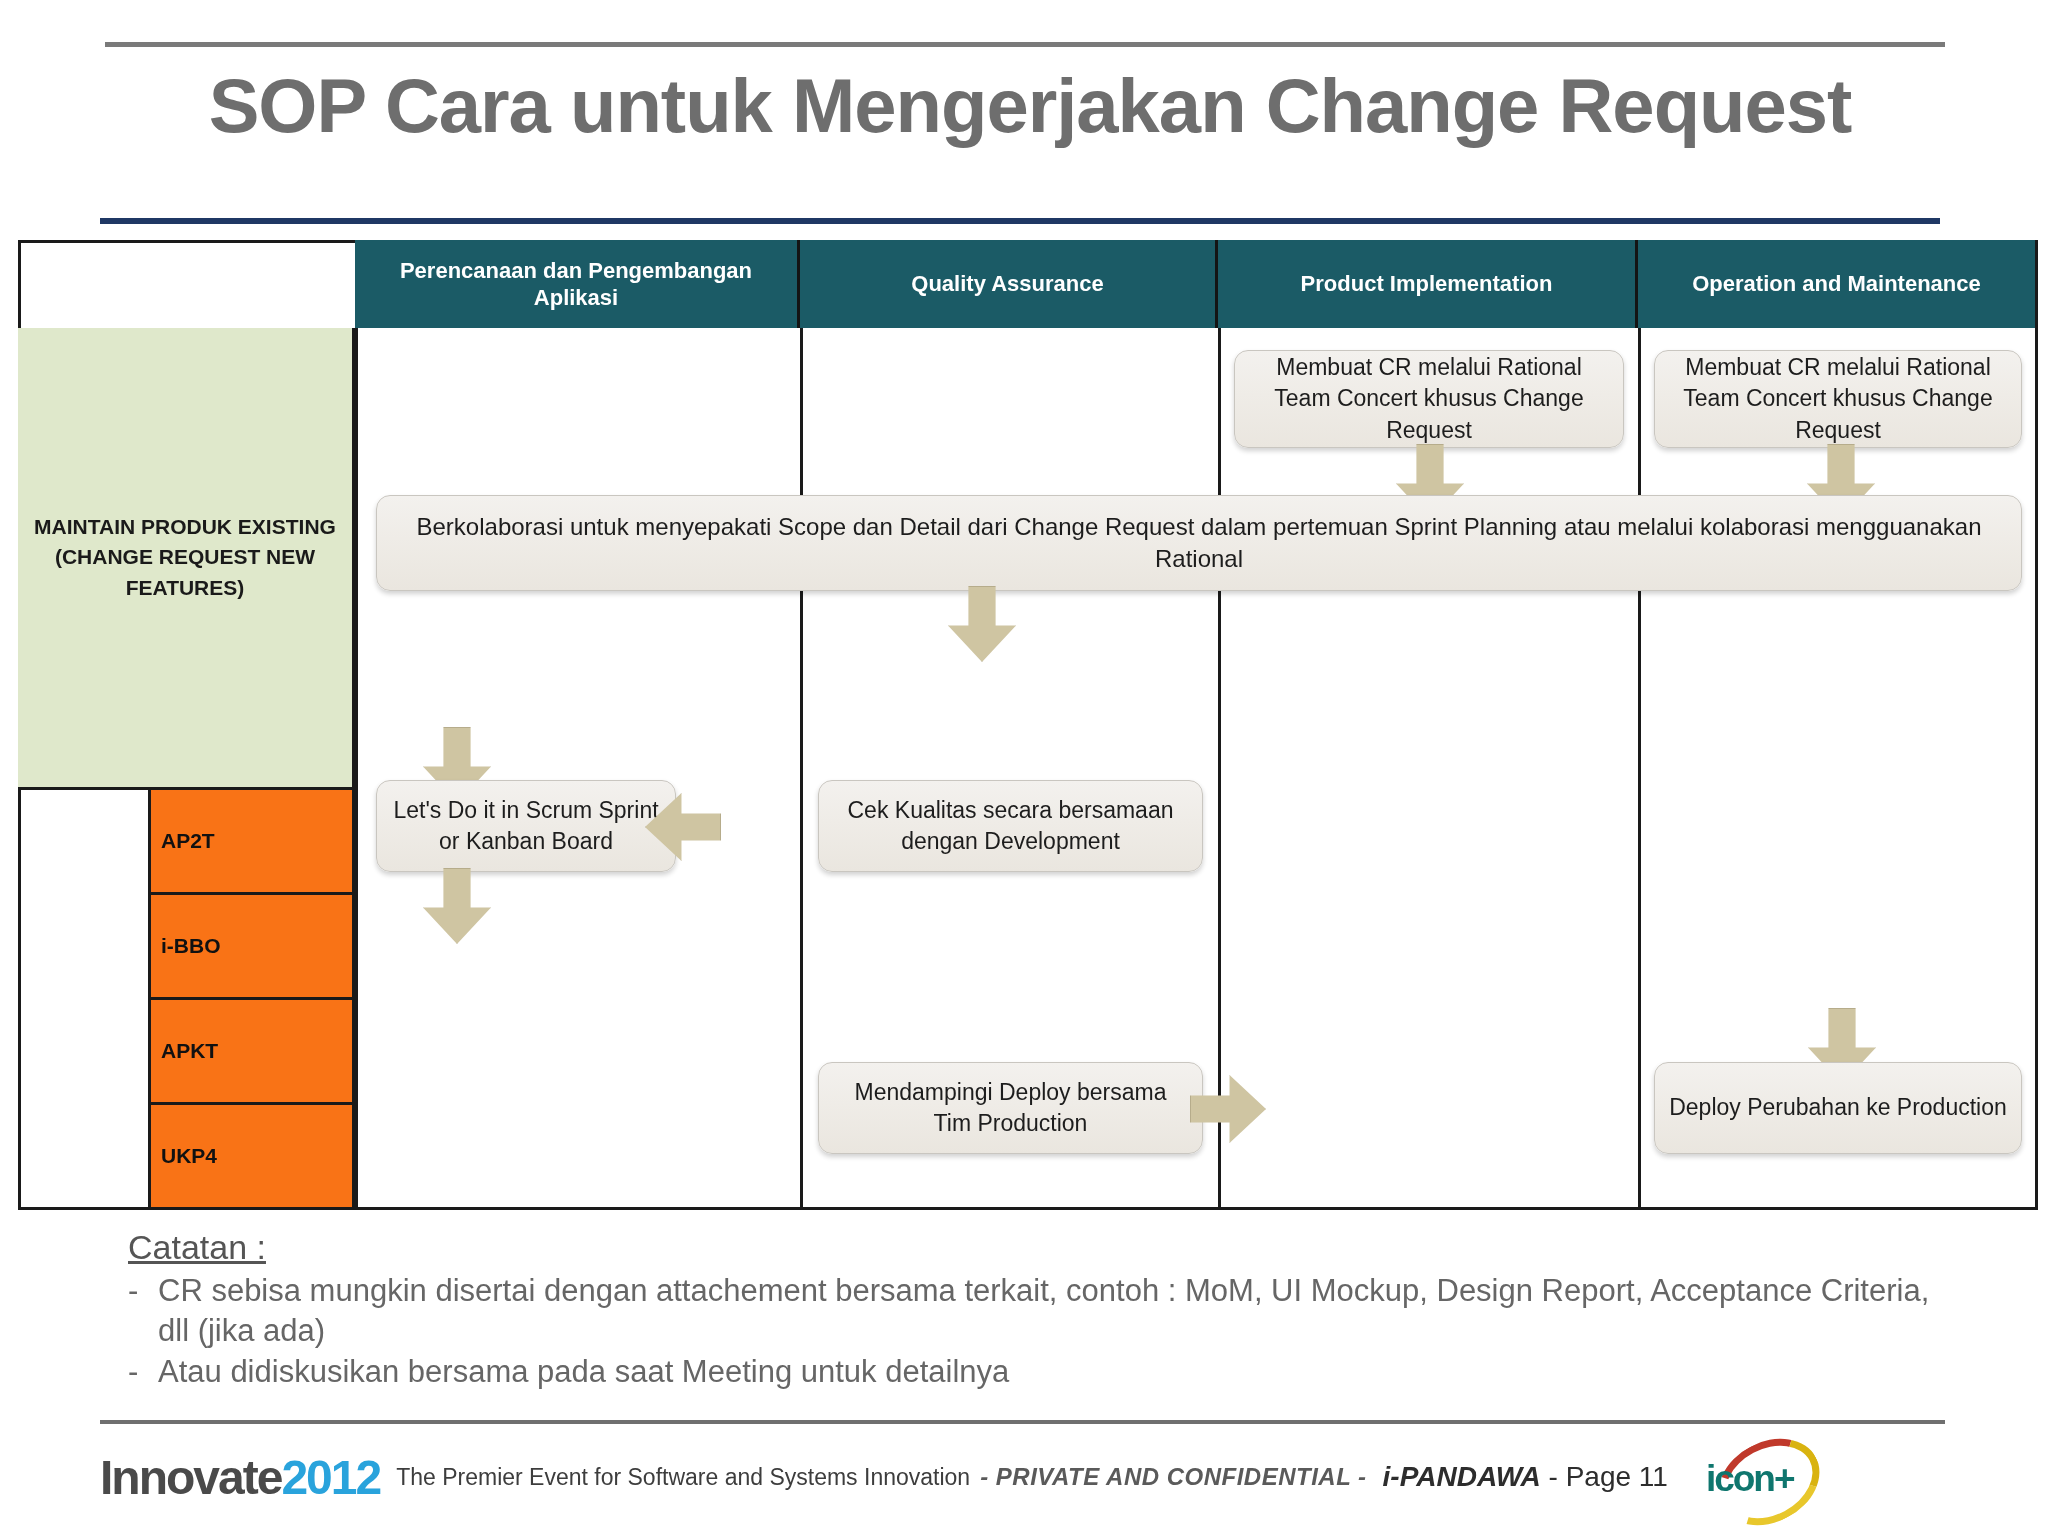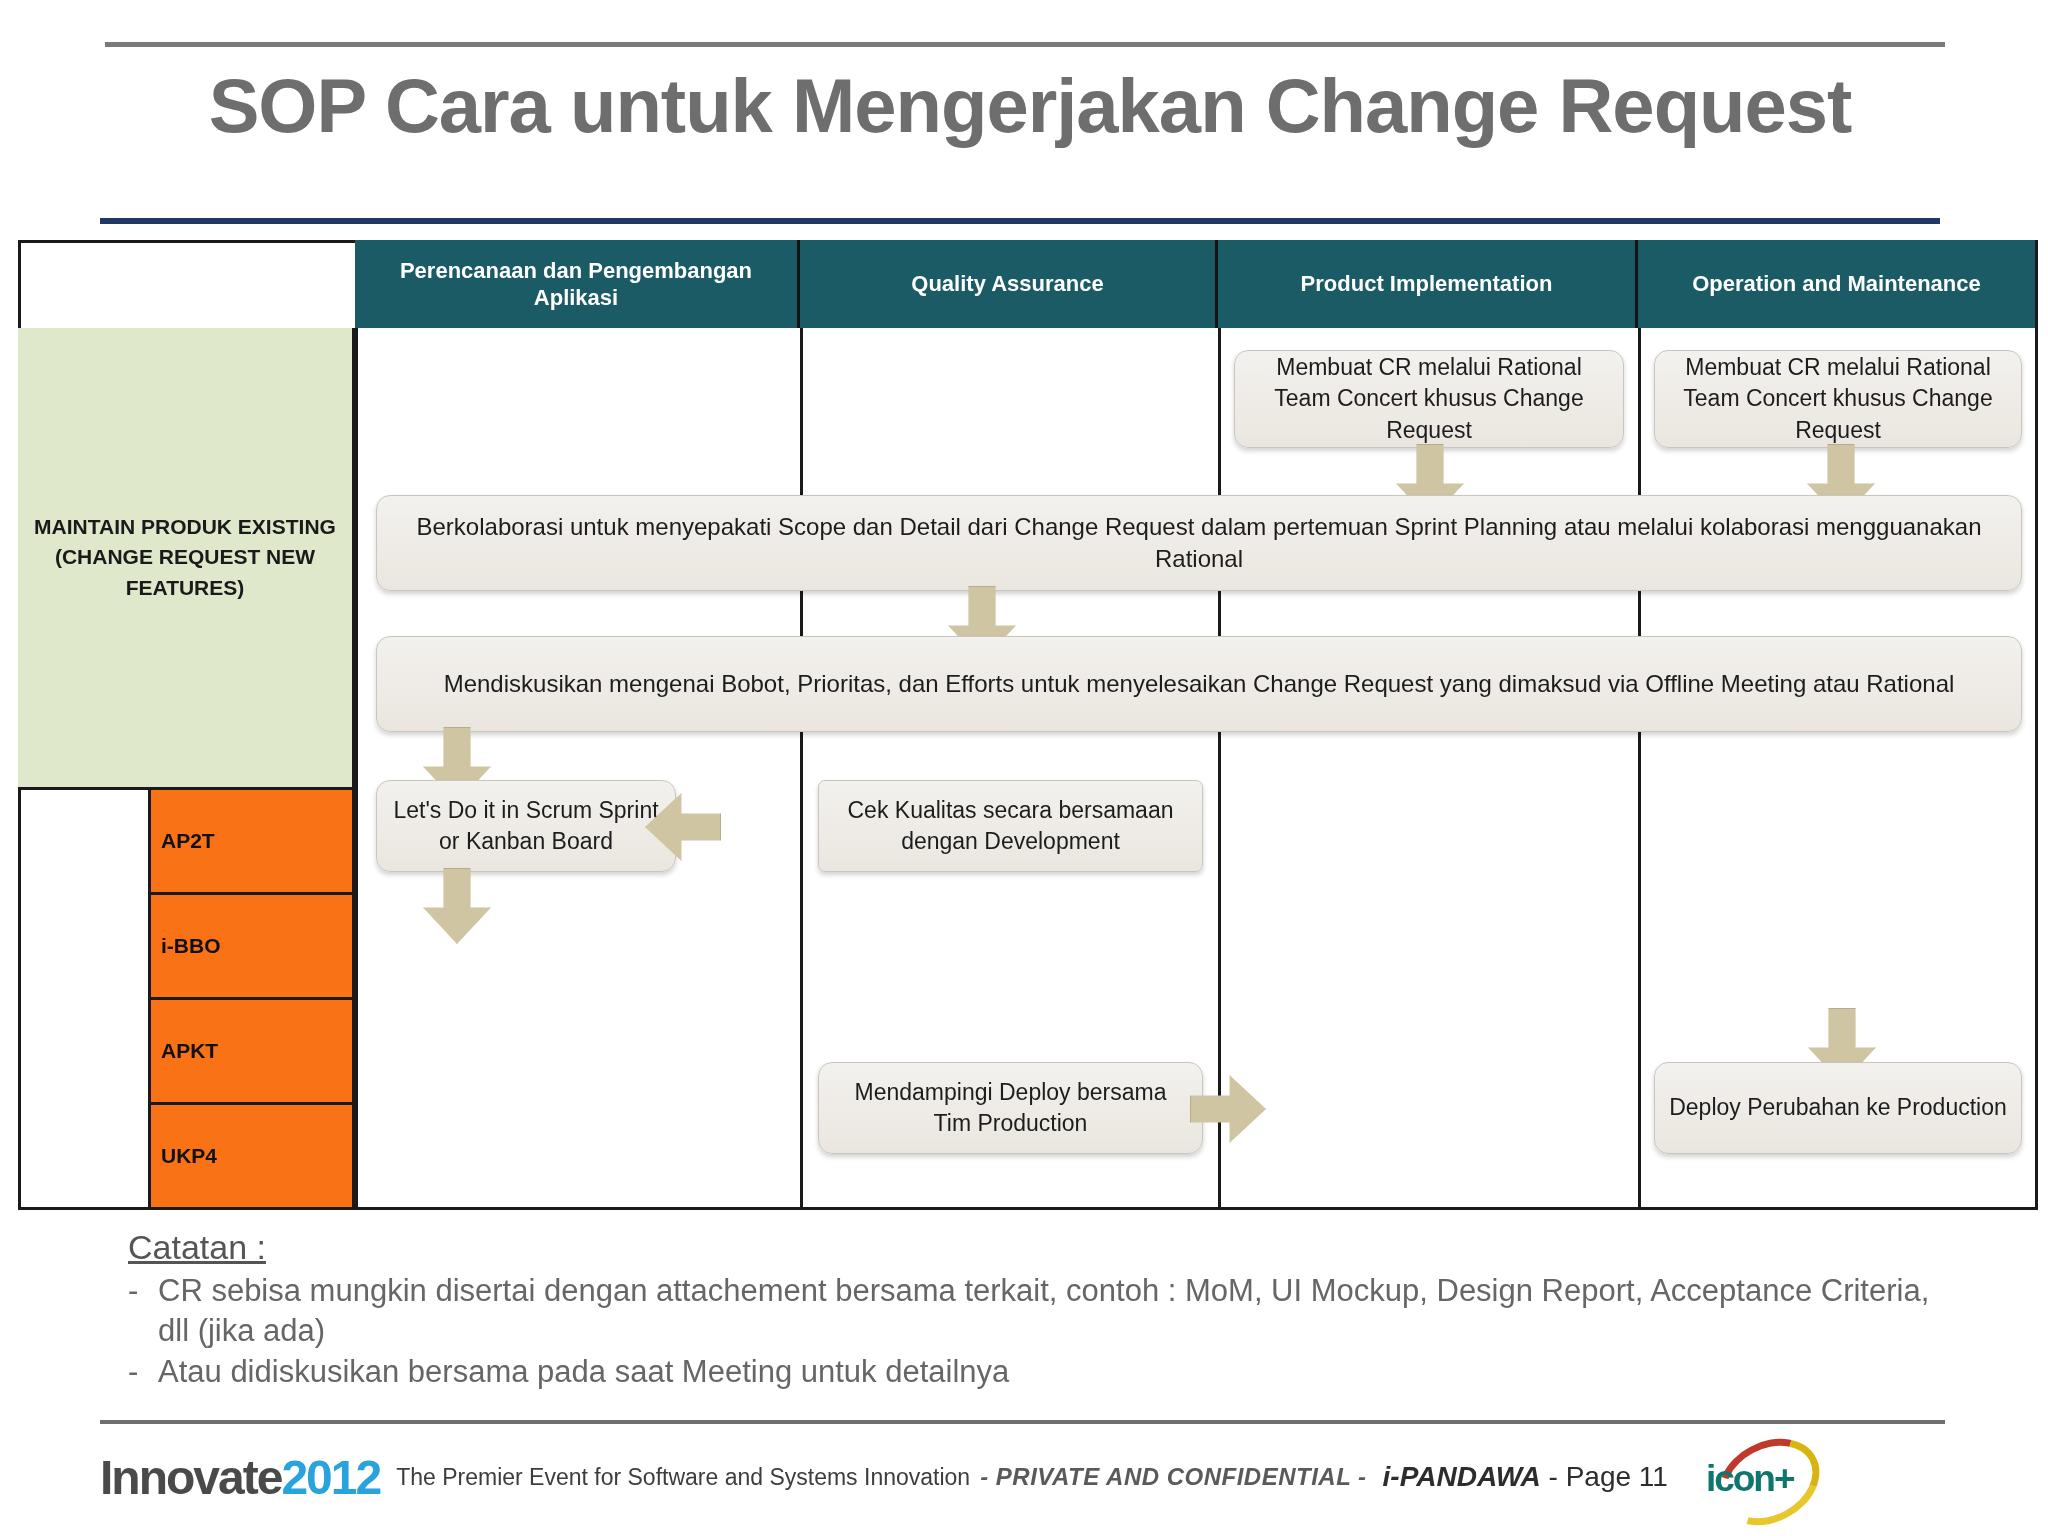--- a/index.html
+++ b/index.html
@@ -303,27 +303,26 @@
   <div class="fbox" style="left:1216px; top:110px; width:390px; height:98px;">Membuat CR melalui Rational Team Concert khusus Change Request</div>
   <div class="fbox" style="left:1636px; top:110px; width:368px; height:98px;">Membuat CR melalui Rational Team Concert khusus Change Request</div>
 
   <div class="arrow-down" style="left:1378px; top:204px;"></div>
   <div class="arrow-down" style="left:1789px; top:204px;"></div>
 
   <div class="fbox wide" style="left:358px; top:255px; width:1646px; height:96px;">Berkolaborasi untuk menyepakati Scope dan Detail dari Change Request dalam pertemuan Sprint Planning atau melalui kolaborasi mengguanakan Rational</div>
 
   <div class="arrow-down" style="left:930px; top:346px;"></div>
 
-  <div class="fbox wide" style="left:358px; top:396px; width:1646px; height:96px;">Mendiskusikan mengenai Bobot, Prioritas, dan Efforts untuk menyelesaikan Change Request yang dimaksud via Offline Meeting atau Rational</div>
 
   <div class="arrow-down" style="left:405px; top:487px;"></div>
 
   <div class="fbox" style="left:358px; top:540px; width:300px; height:92px;">Let's Do it in Scrum Sprint or Kanban Board</div>
   <div class="arrow-left" style="left:627px; top:553px;"></div>
-  <div class="fbox" style="left:800px; top:540px; width:385px; height:92px;border-radius:7px;">Cek Kualitas secara bersamaan dengan Development</div>
+  <div class="fbox" style="left:800px; top:540px; width:385px; height:92px;">Cek Kualitas secara bersamaan dengan Development</div>
 
   <div class="arrow-down" style="left:405px; top:628px;"></div>
 
 
   <div class="arrow-down" style="left:1790px; top:768px;"></div>
 
   <div class="fbox" style="left:800px; top:822px; width:385px; height:92px;">Mendampingi Deploy bersama Tim Production</div>
   <div class="arrow-right" style="left:1172px; top:835px;"></div>
   <div class="fbox" style="left:1636px; top:822px; width:368px; height:92px;">Deploy Perubahan ke Production</div>
 </div>

